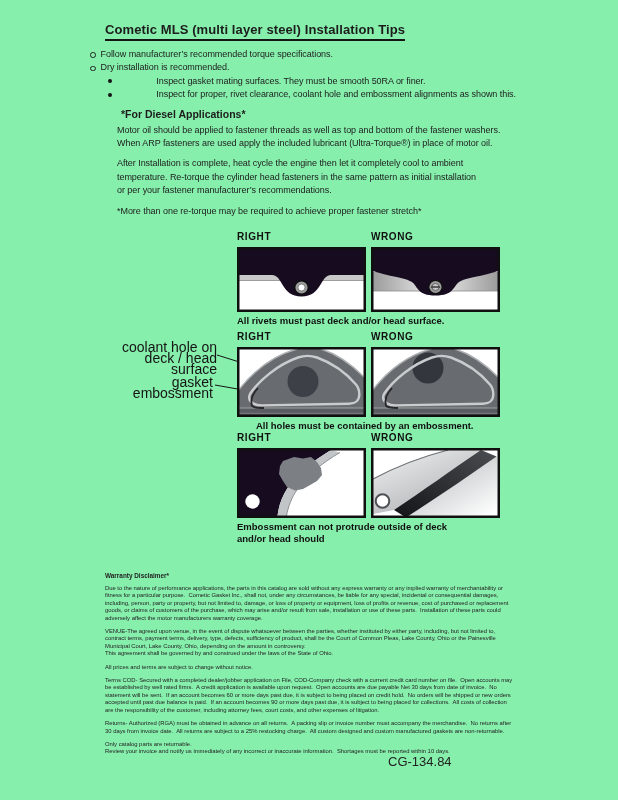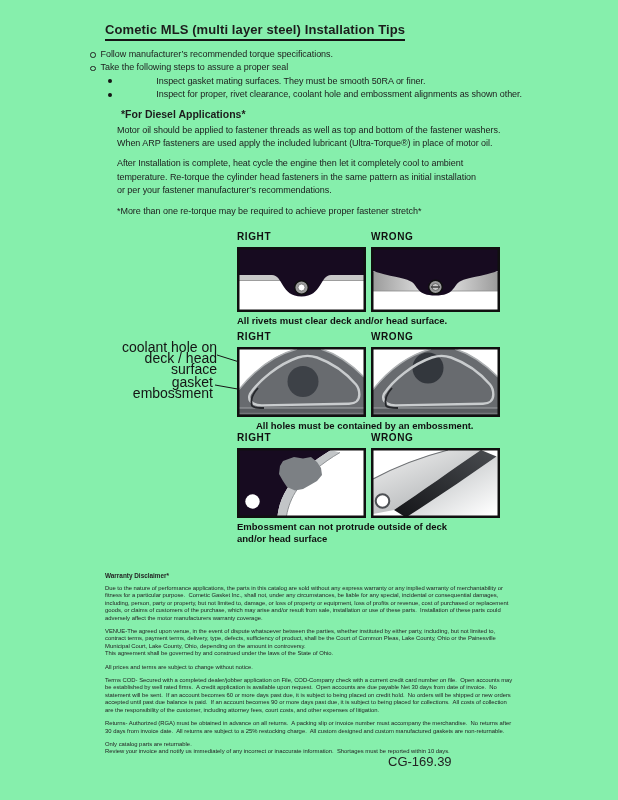--- a/index.html
+++ b/index.html
@@ -41,29 +41,29 @@
   <div class="textflow">
     <h1 class="doc-title">Cometic MLS (multi layer steel) Installation Tips</h1>
 
     <ul class="tips">
       <li class="row">
         <span class="ring"></span>
         <span>Follow manufacturer’s recommended torque specifications.</span>
       </li>
       <li class="row">
         <span class="ring"></span>
-        <span>Take the following steps to assure a proper seal</span>
+        <span>Dry installation is recommended.</span>
       </li>
       <li class="row sub">
         <span class="dot"></span>
         <span>Inspect gasket mating surfaces.  They must be smooth 50RA or finer.</span>
       </li>
       <li class="row sub">
         <span class="dot"></span>
-        <span>Inspect for proper, rivet clearance, coolant hole and embossment alignments as shown other.</span>
+        <span>Inspect for proper, rivet clearance, coolant hole and embossment alignments as shown this.</span>
       </li>
     </ul>
 
     <h2 class="diesel-h">*For Diesel Applications*</h2>
     <p class="para">Motor oil should be applied to fastener threads as well as top and bottom of the fastener washers.
 When ARP fasteners are used apply the included lubricant (Ultra-Torque®) in place of motor oil.</p>
     <p class="para">After Installation is complete, heat cycle the engine then let it completely cool to ambient
 temperature. Re-torque the cylinder head fasteners in the same pattern as initial installation
 or per your fastener manufacturer’s recommendations.</p>
     <p class="para">*More than one re-torque may be required to achieve proper fastener stretch*</p>
@@ -96,21 +96,21 @@
       <rect x="2" y="25" width="125" height="19" fill="url(#w1)"></rect>
       <rect x="2" y="44" width="125" height="19" fill="#ffffff"></rect>
       <line x1="2" y1="44" x2="127" y2="44" stroke="#8a8a8a" stroke-width="0.8"></line>
       <path d="M2,2 H127 V24 C105,31 96,30 88,35 C82,39.5 83,48.5 64.5,48.5 C46,48.5 47,39.5 41,35 C33,30 24,31 2,24 Z" fill="#170b20"></path>
       <circle cx="64.5" cy="40" r="6.8" fill="#9b9b9b" stroke="#0e0e0e" stroke-width="1.4"></circle>
       <circle cx="64.5" cy="40" r="3.5" fill="#c7c7c7" stroke="#565656" stroke-width="0.8"></circle>
       <line x1="60" y1="40" x2="69" y2="40" stroke="#3a3a3a" stroke-width="1.5"></line>
       <rect x="1.25" y="1.25" width="126.5" height="62.5" fill="none" stroke="#101010" stroke-width="2.5"></rect>
     </svg>
 
-    <div class="fig-caption" style="left:117px;top:84px;">All rivets must clear deck and/or head surface.</div>
+    <div class="fig-caption" style="left:117px;top:84px;">All rivets must past deck and/or head surface.</div>
 
     <div class="fig-label" style="left:117px;top:100px;">RIGHT</div>
     <div class="fig-label" style="left:251px;top:100px;">WRONG</div>
 
     <div class="ann" style="top:111px;width:97px;">coolant hole on
 deck / head surface</div>
     <div class="ann" style="top:146px;width:93px;">gasket embossment</div>
 
     <svg class="leader" width="95" height="52" viewBox="0 0 95 52">
       <line x1="2" y1="6" x2="88" y2="33" stroke="#141414" stroke-width="1"></line>
@@ -178,21 +178,21 @@
       <rect x="0" y="0" width="129" height="70" fill="#ffffff"></rect>
       <path d="M125.5,8.5 C96,29 64,51 35,69.5 L126,69.5 L126,8.5 Z" fill="url(#r3c)"></path>
       <path d="M2,31 C28,17 52,8.5 77,2 H110 C82,21 50,44 23,62 L2,66 Z" fill="url(#r3a)"></path>
       <path d="M2,31 C28,17 52,8.5 77,2" fill="none" stroke="#6e7174" stroke-width="1.2"></path>
       <path d="M110,2 L125.5,8.5 C96,29 64,51 35,69.5 L23,62 C50,44 82,21 110,2 Z" fill="url(#r3b)"></path>
       <circle cx="11.5" cy="53" r="6.8" fill="#ffffff" stroke="#4e5155" stroke-width="2"></circle>
       <rect x="1.25" y="1.25" width="126.5" height="67.5" fill="none" stroke="#101010" stroke-width="2.5"></rect>
     </svg>
 
     <div class="fig-caption" style="left:117px;top:290px;">Embossment can not protrude outside of deck
-and/or head surface</div>
+and/or head should</div>
   </div>
 
   <div class="warranty">
     <h3 class="warranty-h">Warranty Disclaimer*</h3>
     <p class="fine">Due to the nature of performance applications, the parts in this catalog are sold without any express warranty or any implied warranty of merchantability or
 fitness for a particular purpose.  Cometic Gasket Inc., shall not, under any circumstances, be liable for any special, incidental or consequential damages,
 including, person, party or property, but not limited to, damage, or loss of property or equipment, loss of profits or revenue, cost of purchased or replacement
 goods, or claims of customers of the purchase, which may arise and/or result from sale, installation or use of these parts.  Installation of these parts could
 adversely affect the motor manufacturers warranty coverage.</p>
     <p class="fine">VENUE-The agreed upon venue, in the event of dispute whatsoever between the parties, whether instituted by either party, including, but not limited to,
@@ -204,15 +204,15 @@
 be established by well rated firms.  A credit application is available upon request.  Open accounts are due payable Net 30 days from date of invoice.  No
 statement will be sent.  If an account becomes 60 or more days past due, it is subject to being placed on credit hold.  No orders will be shipped or new orders
 accepted until past due balance is paid.  If an account becomes 90 or more days past due, it is subject to being placed for collections.  All costs of collection
 are the responsibility of the customer, including attorney fees, court costs, and other expenses of litigation.</p>
     <p class="fine">Returns- Authorized (RGA) must be obtained in advance on all returns.  A packing slip or invoice number must accompany the merchandise.  No returns after
 30 days from invoice date.  All returns are subject to a 25% restocking charge.  All custom designed and custom manufactured gaskets are non-returnable.</p>
     <p class="fine">Only catalog parts are returnable.
 Review your invoice and notify us immediately of any incorrect or inaccurate information.  Shortages must be reported within 10 days.</p>
   </div>
 
-  <div class="doc-number">CG-169.39</div>
+  <div class="doc-number">CG-134.84</div>
 
 </div>
 
 </body></html>

